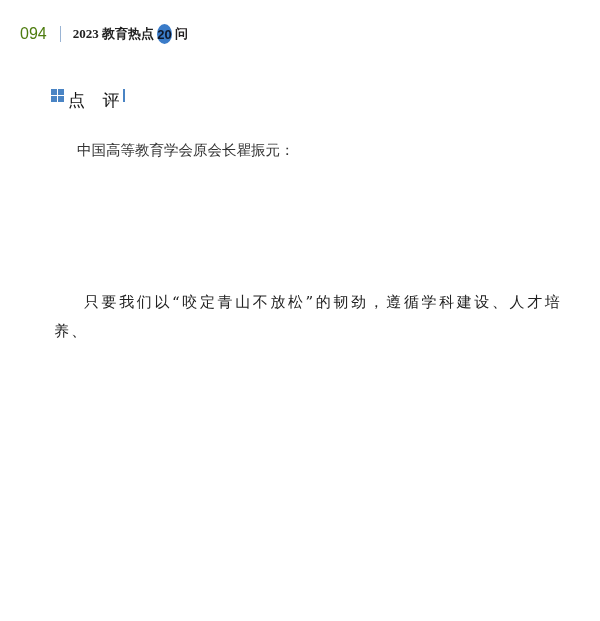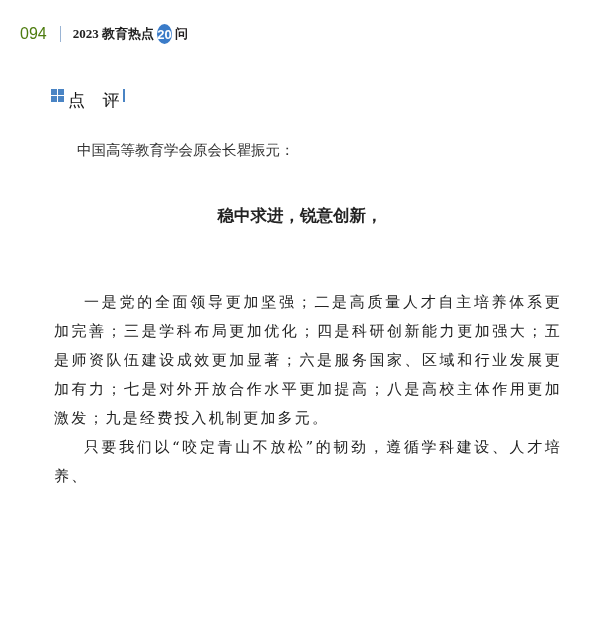--- a/index.html
+++ b/index.html
@@ -3,21 +3,21 @@
 <meta charset="utf-8">
 <style>
   html, body { margin:0; padding:0; background:#ffffff; }
   body { width:600px; height:621px; position:relative; overflow:hidden;
          font-family: "DejaVu Serif", "Liberation Serif", serif; color:#231f20; }
   .header { position:absolute; top:24px; left:20px; height:20px; display:flex; align-items:center; font-size:13px; }
   .page-num { font-family:Liberation Sans, sans-serif; font-size:16px; color:#4d7c0f; }
   .divider { width:1px; height:16px; background:#9ab4d4; margin:0 12px 0 13px; }
   .book-title { font-family:"Liberation Serif", serif; font-size:13px; color:#222; font-weight:bold; }
   .badge { display:inline-flex; align-items:center; justify-content:center; width:15px; height:20px; border-radius:50%;
-           background:#3a7bc8; color:#ffffff; font-family:"Liberation Sans", sans-serif; font-size:13px; font-weight:bold; margin:0 3px; }
+           background:#3a7bc8; color:#0f172a; font-family:"Liberation Sans", sans-serif; font-size:13px; font-weight:bold; margin:0 3px; }
   .wen { font-size:13px; font-weight:bold; }
   .section { position:absolute; top:78px; left:51px; display:flex; align-items:center; }
   .grid-icon { width:13px; height:13px; display:grid; grid-template-columns:6px 6px; grid-template-rows:6px 6px; gap:1px; margin-right:4px; }
   .grid-icon span { background:#4a84c4; }
   .section-title { font-family:"DejaVu Sans", sans-serif; font-size:17px; letter-spacing:6px; color:#111;margin-top:11px; }
   .section-bar { width:2px; height:13px; background:#4a84c4; margin-left:-2px; }
   .speaker { position:absolute; top:141px; left:77px; font-size:14.5px; color:#333; }
   .title { position:absolute; top:201px; left:0; width:600px; text-align:center; font-size:16.5px; font-weight:bold; line-height:29px; color:#222; }
   .body { position:absolute; top:288px; left:54px; width:508px; font-size:15px; line-height:29px; text-align:justify; letter-spacing:2.2px; color:#222; }
   .body p { margin:0; text-indent:2em; }
@@ -40,19 +40,17 @@
       <span></span>
       <span></span>
     </div>
   <span class="section-title">点 评</span>
   <span class="section-bar"></span>
 </div>
 
 <div class="speaker">中国高等教育学会原会长瞿振元：</div>
 
 <div class="title">
-  <div>稳中求进，锐意创新，</div>
 </div>
 
 <div class="body">
-  <p>一是党的全面领导更加坚强；二是高质量人才自主培养体系更加完善；三是学科布局更加优化；四是科研创新能力更加强大；五是师资队伍建设成效更加显著；六是服务国家、区域和行业发展更加有力；七是对外开放合作水平更加提高；八是高校主体作用更加激发；九是经费投入机制更加多元。</p>
   <p>只要我们以“咬定青山不放松”的韧劲，遵循学科建设、人才培养、</p>
 </div>
 
 </body></html>

